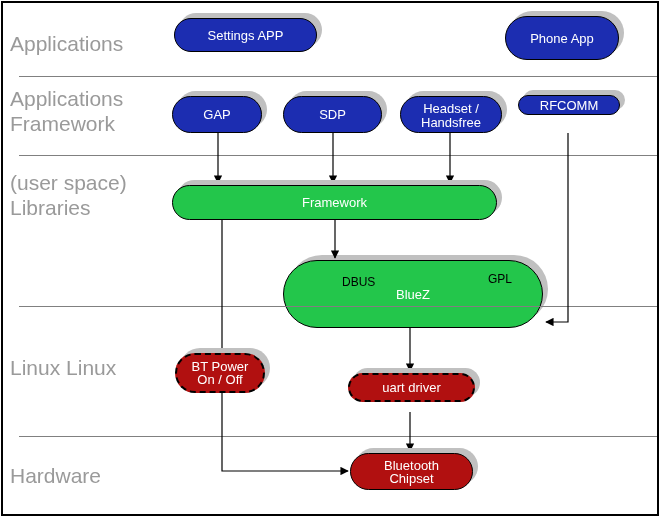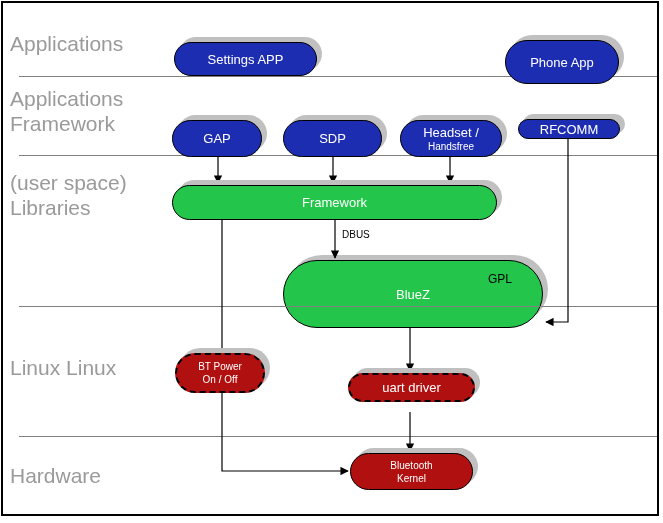--- a/index.html
+++ b/index.html
@@ -22,28 +22,28 @@
   }
   svg.connectors { position:absolute; left:0; top:0; z-index:2; }
   .pill {
     position:absolute; box-sizing:border-box;
     border:1.6px solid #000; border-radius:999px;
     box-shadow:5px -5px 0 var(--shadow,#c0c0c0);
     display:flex; flex-direction:column; align-items:center; justify-content:center;
     color:#ffffff; font-size:13px; line-height:15px; text-align:center;
     z-index:3;
   }
-  .pill .sub { font-size:10px; line-height:13px; }
-  .blue  { background:var(--app-blue,#1c2db1);margin-top:24px; }
+  .pill .sub { font-size:13px; line-height:13px; }
+  .blue  { background:var(--app-blue,#1c2db1); }
   .green { background:var(--lib-green,#23c64b); }
   .red   { background:var(--kernel-red,#b11010); }
   .dashed { border:2px dashed #000; }
   .under-divider { z-index:1; }
   .edge-label {
-    position:absolute; color:#000; font-size:10px; z-index:2; white-space:nowrap;
+    position:absolute; color:#000; font-size:12px; z-index:2; white-space:nowrap;margin-top:46px;
   }
   .license-tag {
     position:absolute; top:11px; right:30px; color:#000; font-size:12px;
   }
 </style>
 </head>
 <body>
 
 <div class="frame"></div>
 
@@ -116,14 +116,14 @@
 <div class="pill red dashed" style="left:175px; top:353px; width:90px; height:40px">
   <span class="sub">BT Power</span>
   <span class="sub">On / Off</span>
 </div>
 <div class="pill red dashed" style="left:348px; top:373px; width:127px; height:29px">
   <span>uart driver</span>
 </div>
 
 <div class="pill red" style="left:350px; top:453px; width:123px; height:37px">
   <span class="sub">Bluetooth</span>
-  <span class="sub">Kernel</span>
+  <span class="sub">Chipset</span>
 </div>
 
 </body></html>

